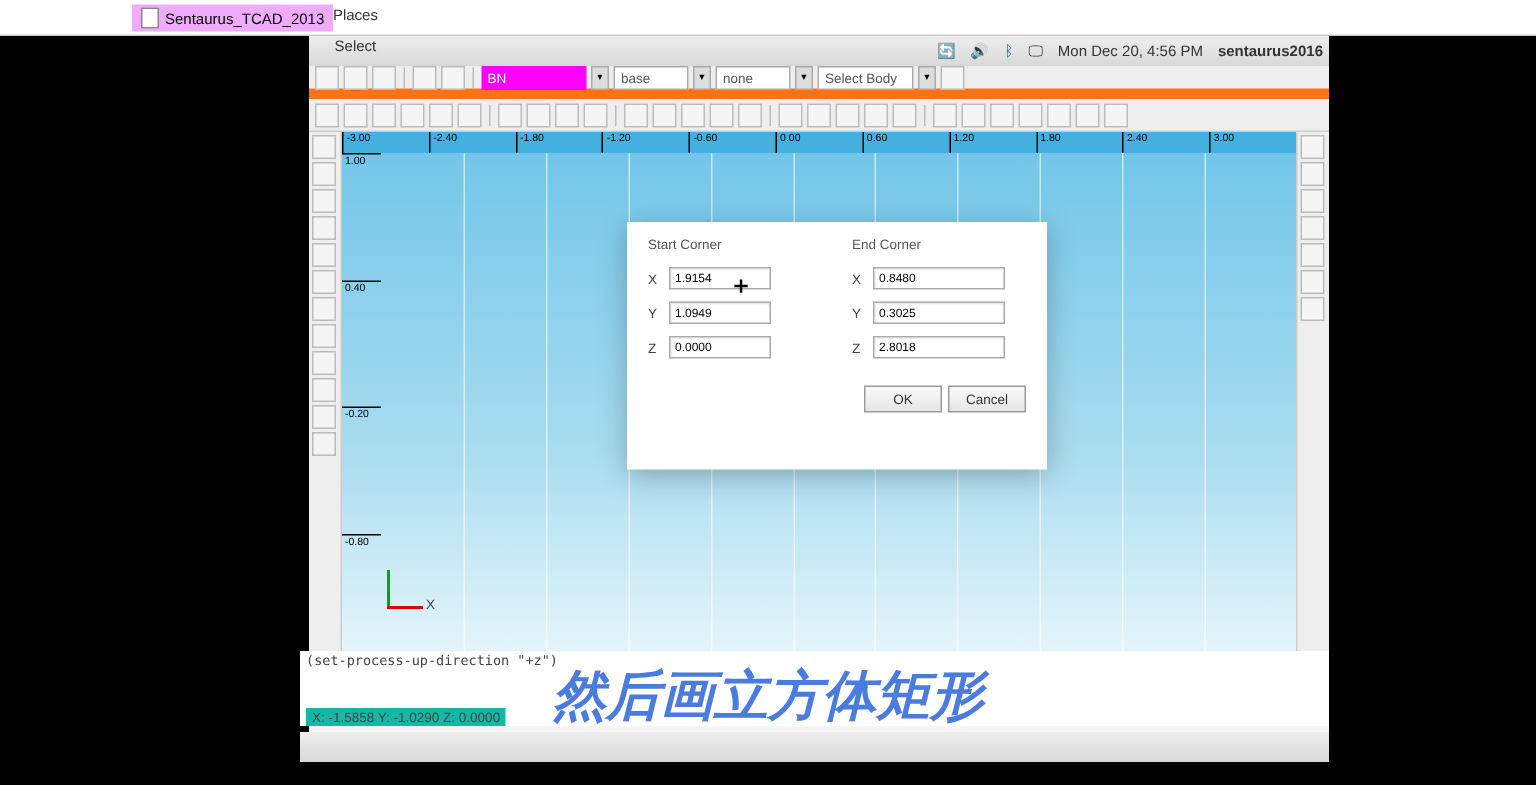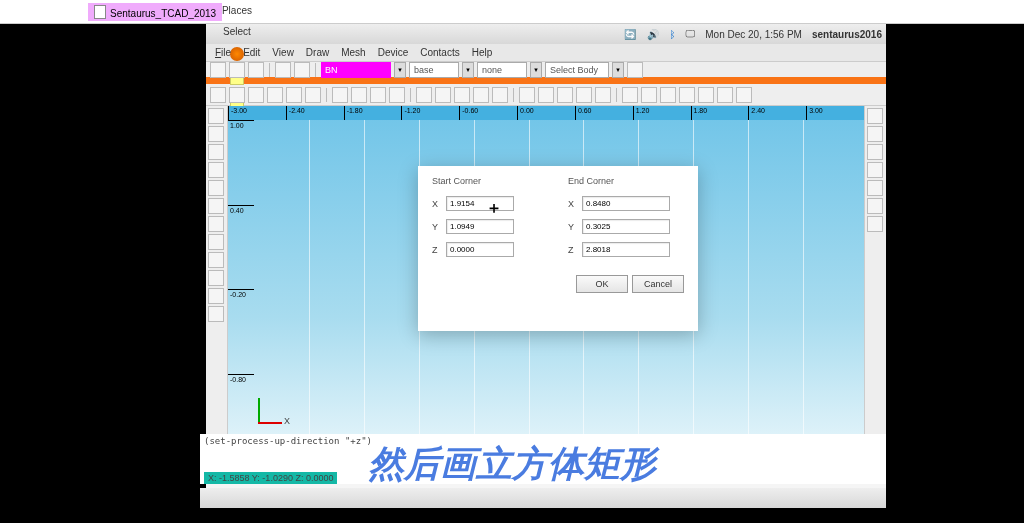--- a/index.html
+++ b/index.html
@@ -101,36 +101,26 @@
       <span>Select</span>
       <span class="panel-icon ff-icon"></span>
       <span class="panel-icon note-icon"></span>
       <span class="panel-icon note-icon"></span>
     </div>
     <div class="right">
       <span>🔄</span>
       <span>🔊</span>
       <span style="color:#06c">ᛒ</span>
       <span>🖵</span>
-      <span>Mon Dec 20,  1:56 PM</span>
+      <span>Mon Dec 20,  4:56 PM</span>
       <span style="font-weight:bold">sentaurus2016</span>
     </div>
   </div>
 
 
-  <div class="menu-bar">
-    <span><u>F</u>ile</span>
-    <span>Edit</span>
-    <span>View</span>
-    <span>Draw</span>
-    <span>Mesh</span>
-    <span>Device</span>
-    <span>Contacts</span>
-    <span>Help</span>
-  </div>
 
   <div class="toolbar1">
     <span class="tb-btn"></span>
     <span class="tb-btn"></span>
     <span class="tb-btn"></span>
     <span class="tb-sep"></span>
     <span class="tb-btn"></span>
     <span class="tb-btn"></span>
     <span class="tb-sep"></span>
     <span class="combo-pink">BN</span>

